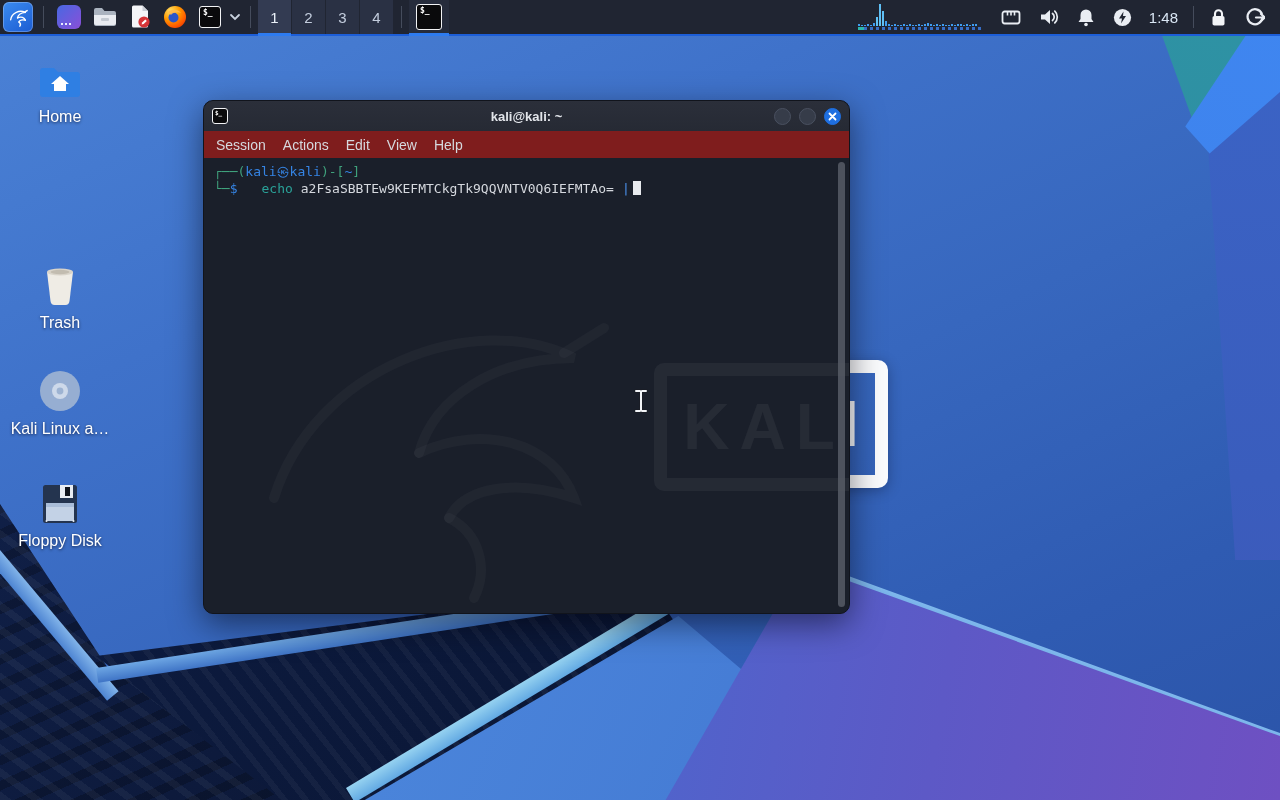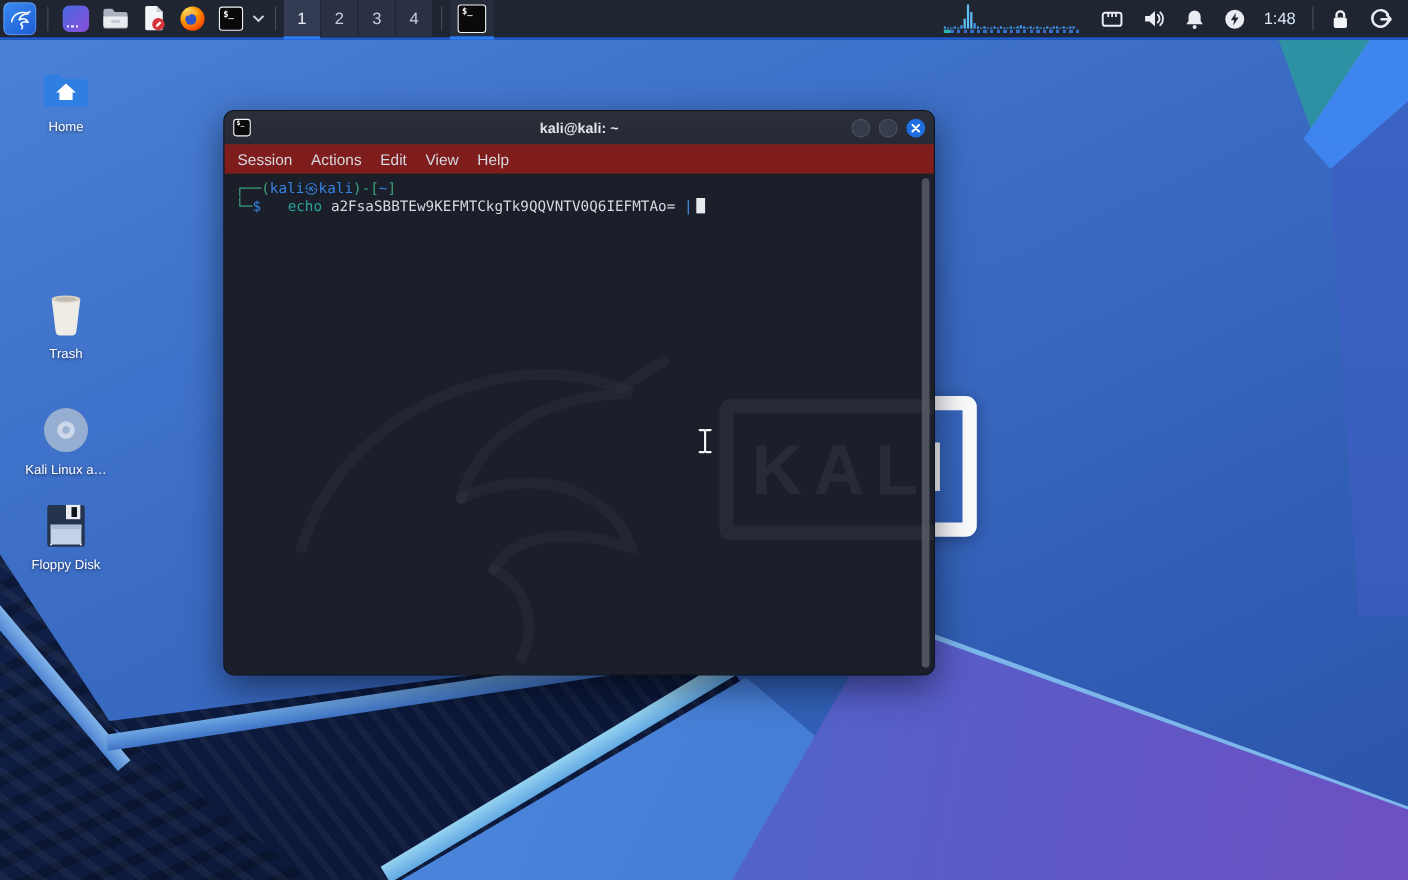--- a/index.html
+++ b/index.html
@@ -88,21 +88,21 @@
   .net-bars i { width:2px; background:#3f9df0; display:block; }
   .net-caption { position:absolute; left:0; right:0; bottom:2px; height:3px;
     background:repeating-linear-gradient(90deg,#3b7ae0 0 3px, transparent 3px 6px); opacity:.85; }
   .net-caption::before { content:""; position:absolute; left:0; top:0; width:6px; height:3px; background:#2fd0c0; }
   .tray-ico { padding:0 9px; }
   .clock { color:#d9e6f4; font-size:15px; padding:0 8px; background:none; border:none; cursor:pointer; }
 
   
   .desk-icon { position:absolute; left:10px; width:100px; text-align:center; cursor:pointer; z-index:10; }
   .desk-icon .art { height:44px; display:flex; align-items:flex-end; justify-content:center; }
-  .desk-icon .lbl { margin-top:8px; color:#fff; font-size:12px; text-shadow:0 1px 3px rgba(0,0,20,.65); }
+  .desk-icon .lbl { margin-top:8px; color:#fff; font-size:16px; text-shadow:0 1px 3px rgba(0,0,20,.65); }
 
   
   .window { position:absolute; left:203px; top:100px; width:647px; height:514px; z-index:30;
     border-radius:10px; overflow:hidden; background:#1a1f2a; box-shadow:0 10px 32px rgba(0,0,10,.5);
     border:1px solid #11141c; }
   .titlebar { height:30px; background:linear-gradient(180deg,#2b2f3a,#262a34); display:flex; align-items:center;
     padding:0 8px; position:relative; cursor:default; }
   .tb-title { position:absolute; left:0; right:0; text-align:center; color:#e2e5ea; font-size:13px; font-weight:bold; }
   .tb-buttons { margin-left:auto; display:flex; gap:8px; z-index:2; }
   .wbtn { width:17px; height:17px; border-radius:50%; border:1px solid #4a5160; background:#363c49; cursor:pointer;
@@ -349,21 +349,21 @@
     <div class="art">
       <svg width="42" height="42" viewBox="0 0 42 42">
         <circle cx="21" cy="21" r="20" fill="#9db3d2" opacity=".92"></circle>
         <circle cx="21" cy="21" r="8" fill="#cdd9ea"></circle>
         <circle cx="21" cy="21" r="3.4" fill="#9db3d2"></circle>
       </svg>
     </div>
     <div class="lbl">Kali Linux a…</div>
   </div>
 
-  <div class="desk-icon" style="top:454px">
+  <div class="desk-icon" style="top:480px">
     <div class="art">
       <svg width="38" height="40" viewBox="0 0 38 40">
         <rect x="2" y="1" width="34" height="38" rx="2.5" fill="#24344f"></rect>
         <rect x="19" y="1" width="13" height="13" fill="#e9edf3"></rect>
         <rect x="24" y="3" width="5" height="9" fill="#10141c"></rect>
         <rect x="5" y="19" width="28" height="18" fill="#c3d2e6"></rect>
         <rect x="5" y="19" width="28" height="4" fill="#a9bdd8"></rect>
         <circle cx="5.5" cy="37" r="1" fill="#e9edf3"></circle>
           <circle cx="32.5" cy="37" r="1" fill="#e9edf3"></circle>
       </svg>

